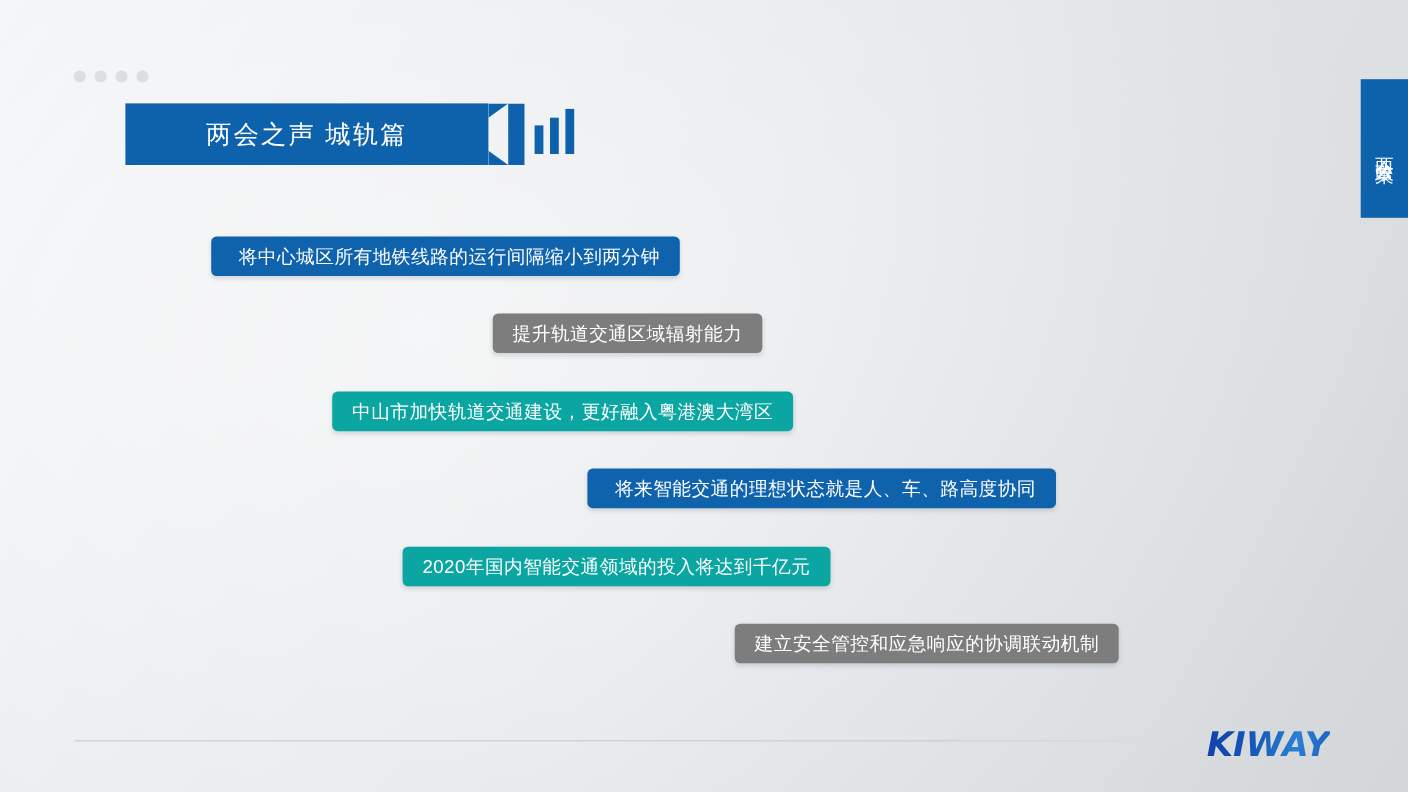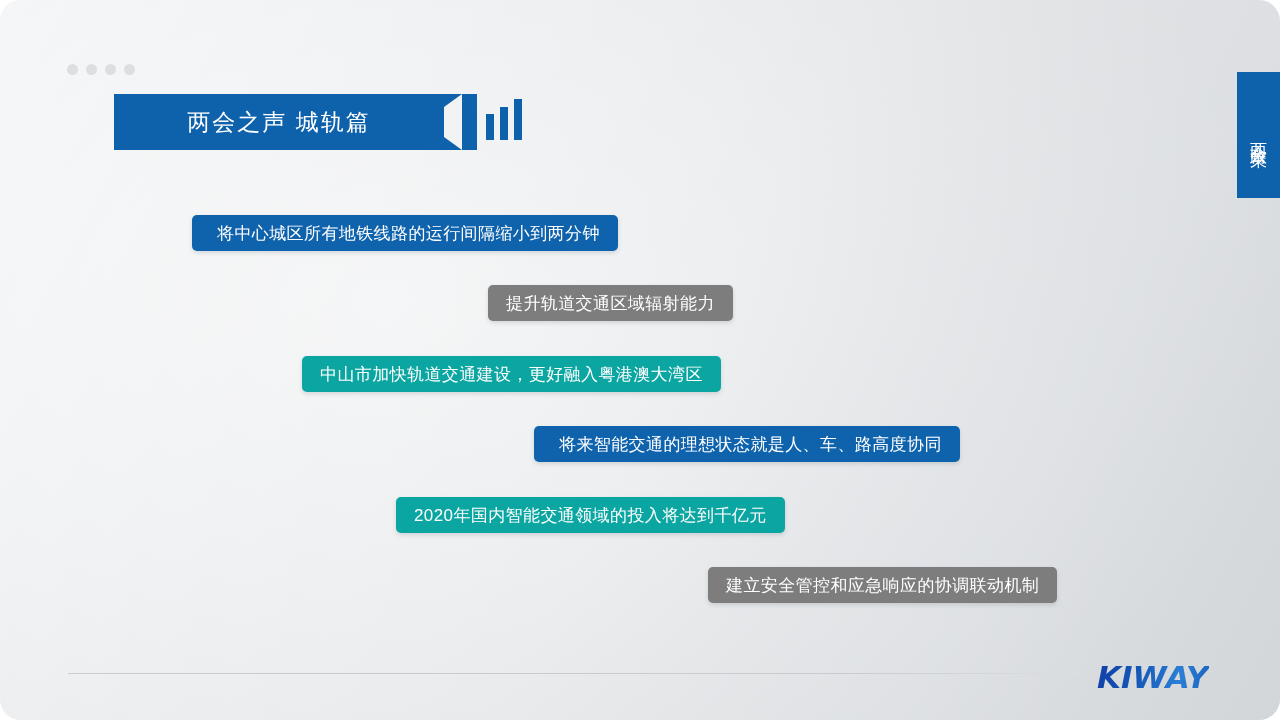--- a/index.html
+++ b/index.html
@@ -14,21 +14,20 @@
   }
 
   #slide {
     position: relative;
     width: 1280px;
     height: 720px;
     background: #eef0f1;
     background-image:
       radial-gradient(ellipse 900px 620px at 30% 42%, #f3f4f5 0%, #eceef0 45%, #e3e5e7 100%);
     overflow: hidden;
-    border-radius: 21px;
   }
 
   
   #slide::after {
     content: "";
     position: absolute;
     inset: 0;
     background: linear-gradient(118deg,
         rgba(255,255,255,0.55) 0%,
         rgba(255,255,255,0.18) 32%,
@@ -138,21 +137,21 @@
     box-sizing: border-box;
     color: #ffffff;
     font-size: 17px;
     letter-spacing: 0.4px;
     white-space: nowrap;
     box-shadow: 0 2px 4px rgba(90,100,110,0.20);
     z-index: 3;
   }
   .bubble.blue { background: #0f63ad; padding-left: 25px; }
   .bubble.teal { background: #0ba6a1; }
-  .bubble.gray { background: #7d7d7d; margin-left: 40px; }
+  .bubble.gray { background: #7d7d7d; }
 
   
   .footer-rule {
     position: absolute;
     left: 68px;
     top: 673px;
     width: 1012px;
     height: 1px;
     background: linear-gradient(90deg, #c9cccf 0%, #c9cccf 78%, #dcdee0 100%);
     z-index: 2;
@@ -213,21 +212,21 @@
   </div>
 
   <div class="bubble teal" style="left:302px; top:356px;">
     <span>中山市加快轨道交通建设，更好融入粤港澳大湾区</span>
   </div>
 
   <div class="bubble blue" style="left:534px; top:426px;">
     <span>将来智能交通的理想状态就是人、车、路高度协同</span>
   </div>
 
-  <div class="bubble teal" style="left:396px; top:497px;">
+  <div class="bubble teal" style="left:366px; top:497px;">
     <span>2020年国内智能交通领域的投入将达到千亿元</span>
   </div>
 
   <div class="bubble gray" style="left:668px; top:567px;">
     <span>建立安全管控和应急响应的协调联动机制</span>
   </div>
 
   <div class="footer-rule"></div>
   <div class="logo">KIWAY</div>
 

